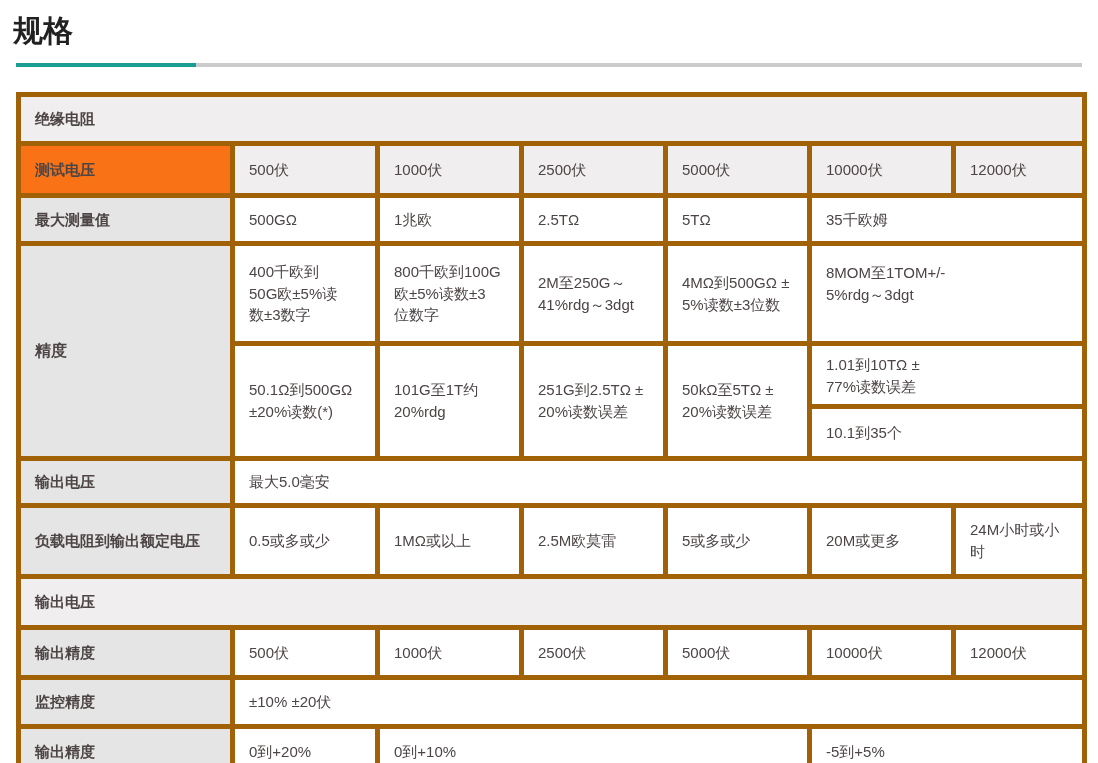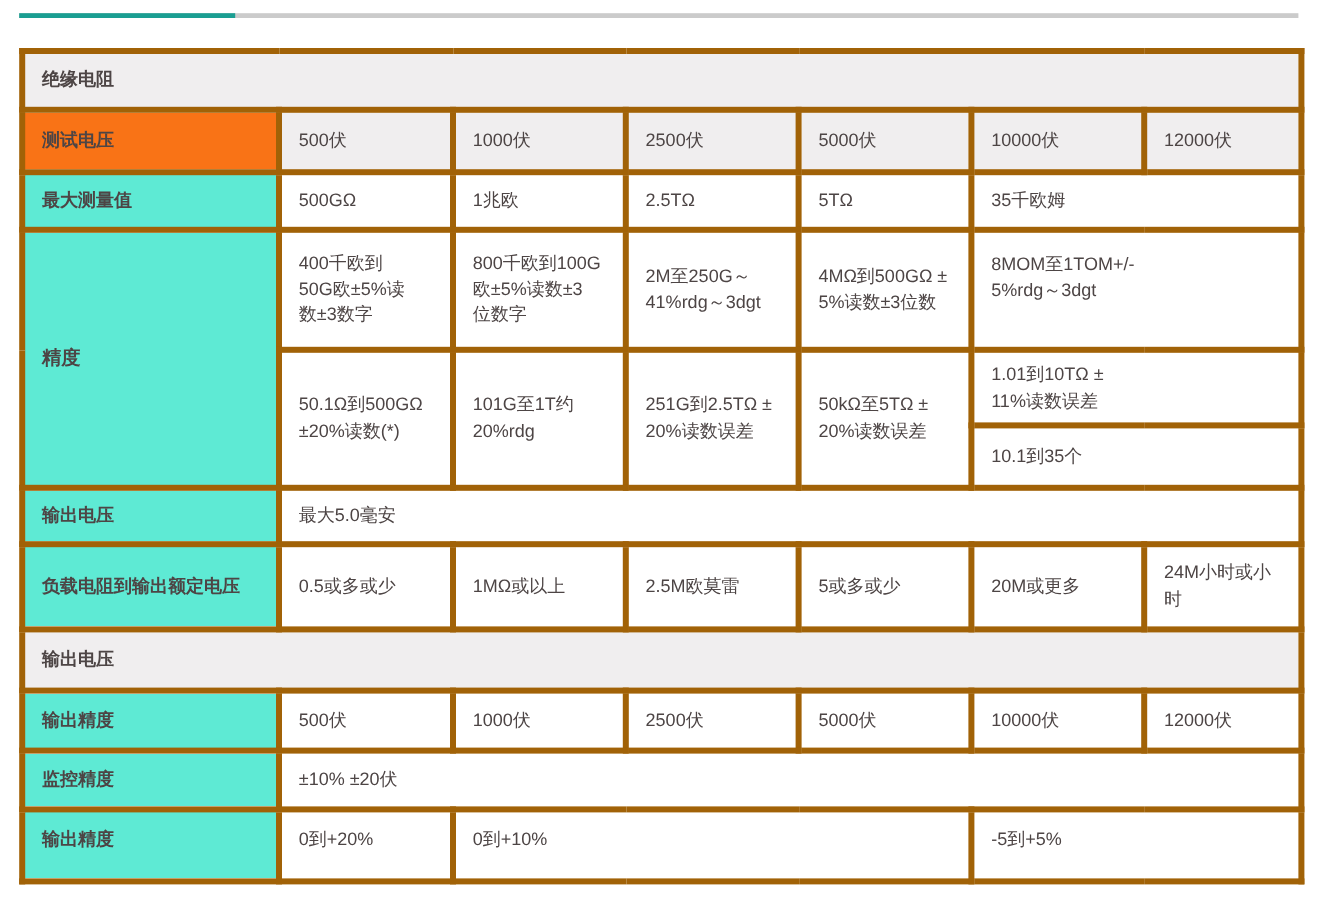--- a/index.html
+++ b/index.html
@@ -49,40 +49,41 @@
     color: #4d4545;
     white-space: pre-line;
     overflow: hidden;
   }
   td.sect {
     background: #f0eeef;
     font-weight: 700;
     font-size: 15px;
   }
   td.label {
-    background: #5eead4;
+    background: #e5e5e5;
     font-weight: 600;
   }
   td.label-lg {
     background: #f97316;
     font-weight: 600;
     font-size: 17px;
   }
   td.hdr {
     background: #f0eeef;
     font-size: 16px;
   }
   td.small { font-size: 12px; line-height: 1.5; }
   td.mid   { font-size: 14px; }
 </style>
 </head>
 <body>
 
 <div class="page">
 
+  <div class="title">规格</div>
 
   <div class="rule">
     <div class="rule-accent"></div>
   </div>
 
   <table class="spec">
     <colgroup>
       <col style="width:214px">
       <col style="width:145px">
       <col style="width:144px">
@@ -135,21 +136,21 @@
     <tr style="height:63px">
       <td rowspan="2">50.1Ω到500GΩ
 ±20%读数(*)</td>
       <td rowspan="2">101G至1T约
 20%rdg</td>
       <td rowspan="2">251G到2.5TΩ ±
 20%读数误差</td>
       <td rowspan="2">50kΩ至5TΩ ±
 20%读数误差</td>
       <td class="small" colspan="2" style="vertical-align:top; padding-top:8px">1.01到10TΩ ±
-11%读数误差</td>
+77%读数误差</td>
     </tr>
 
     <tr style="height:52px">
       <td colspan="2">10.1到35个</td>
     </tr>
 
     <tr style="height:47px">
       <td class="label">输出电压</td>
       <td colspan="6">最大5.0毫安</td>
     </tr>

